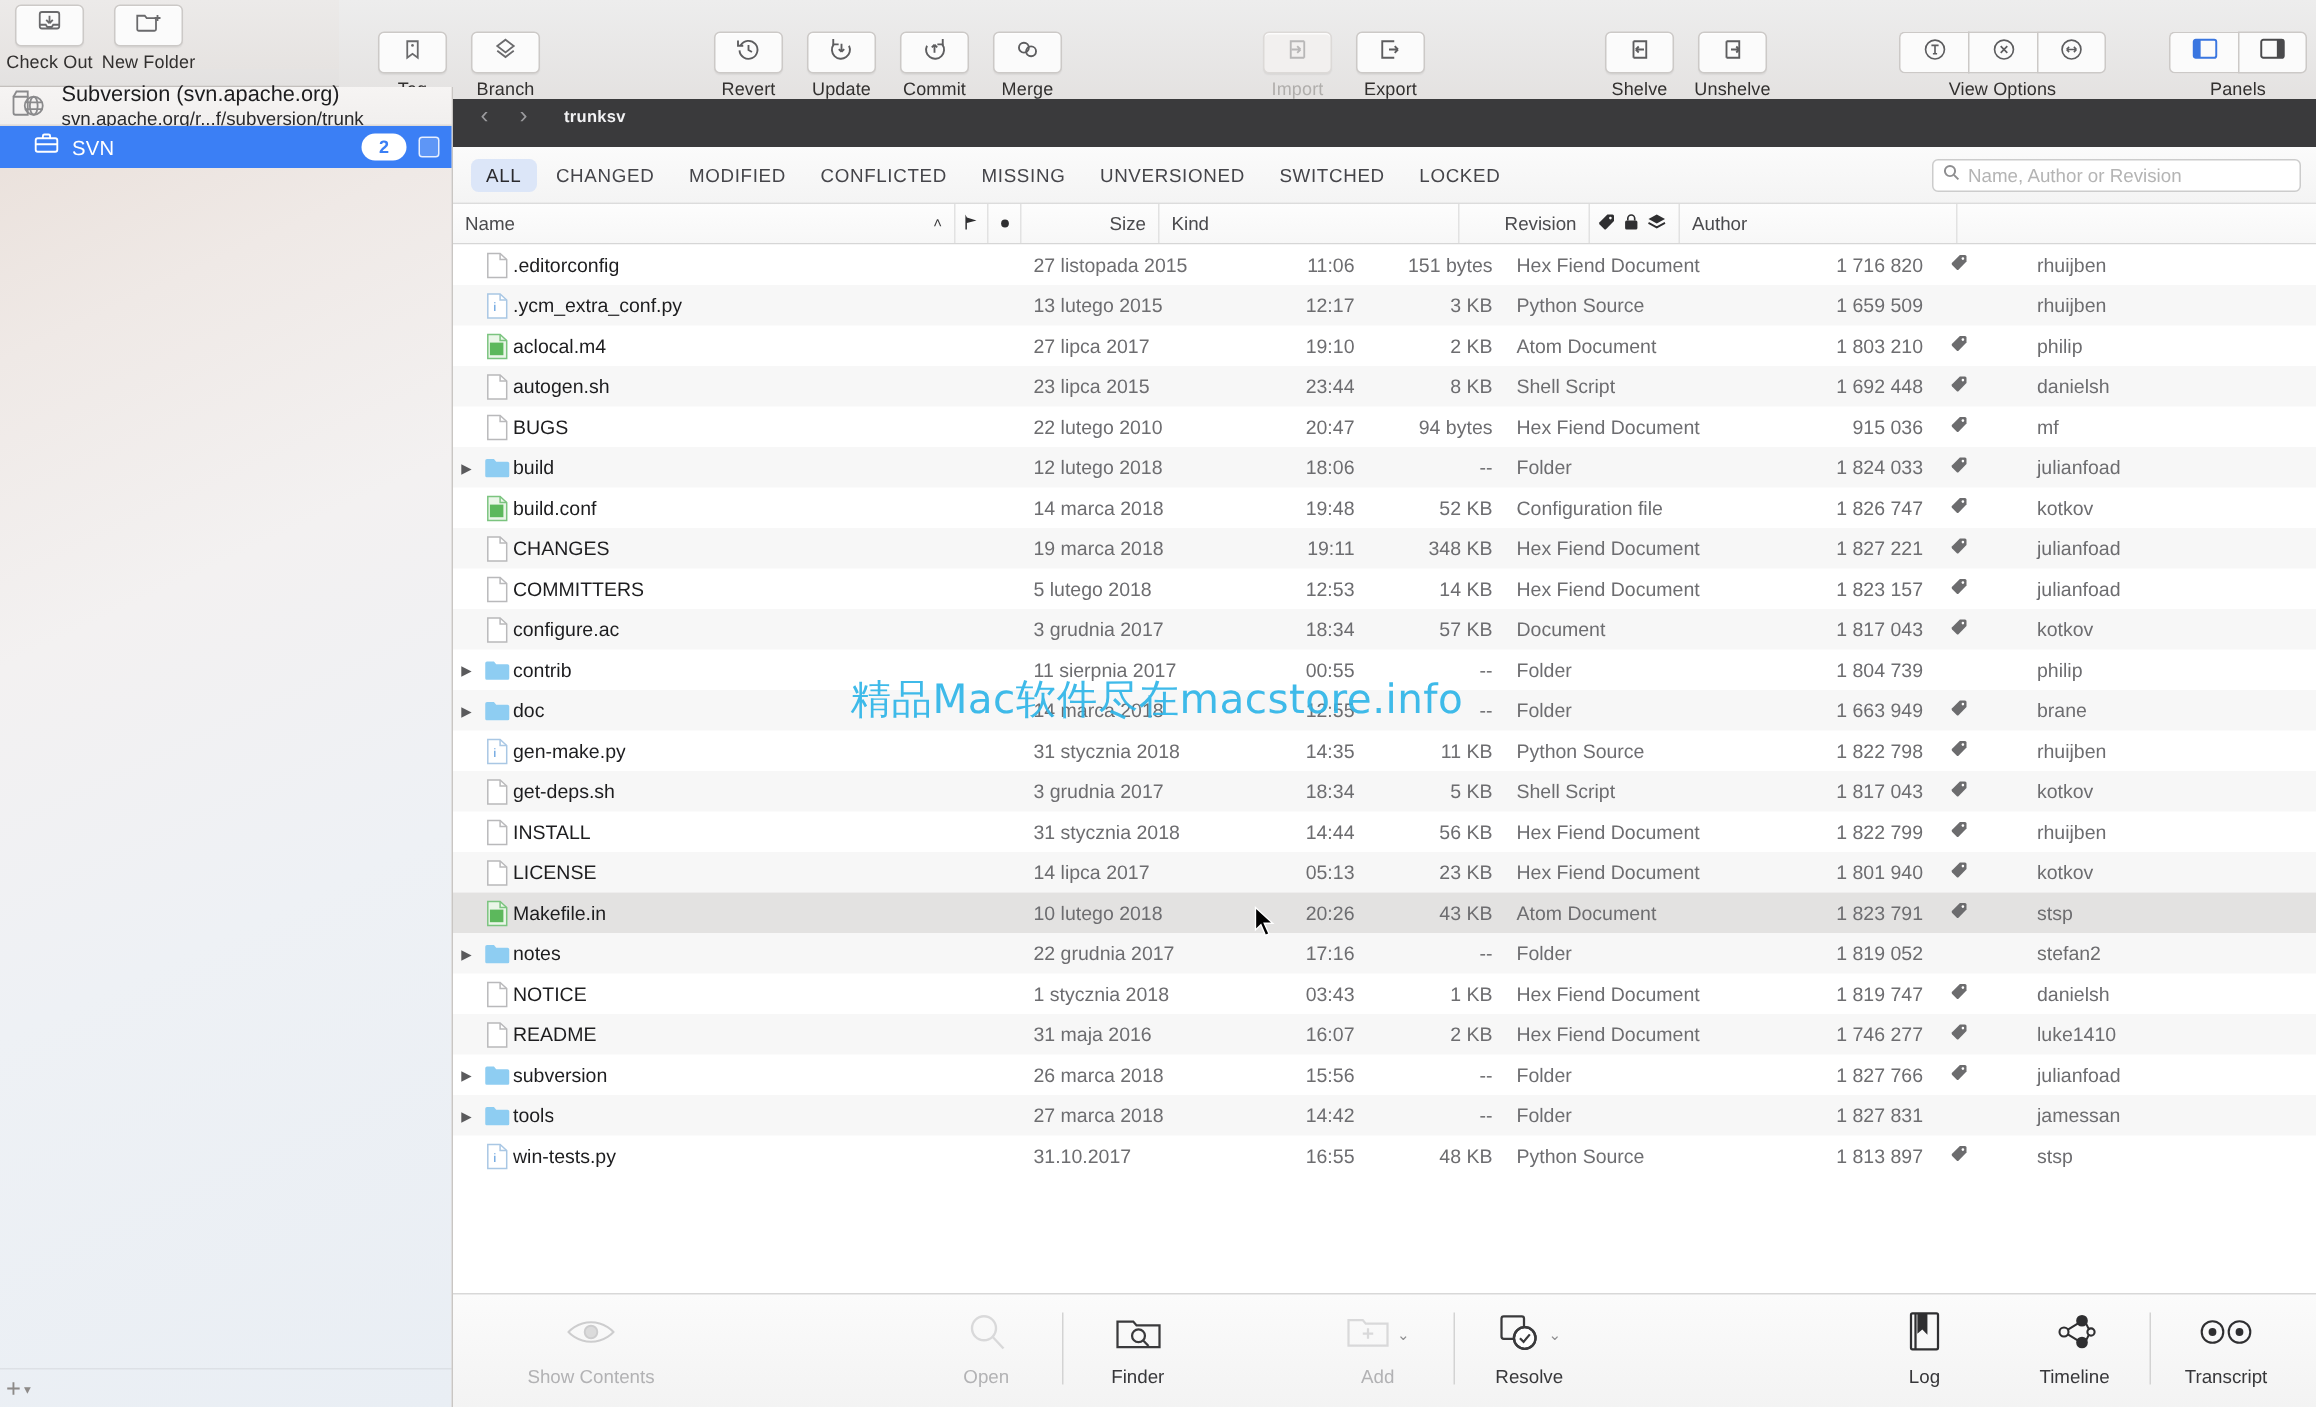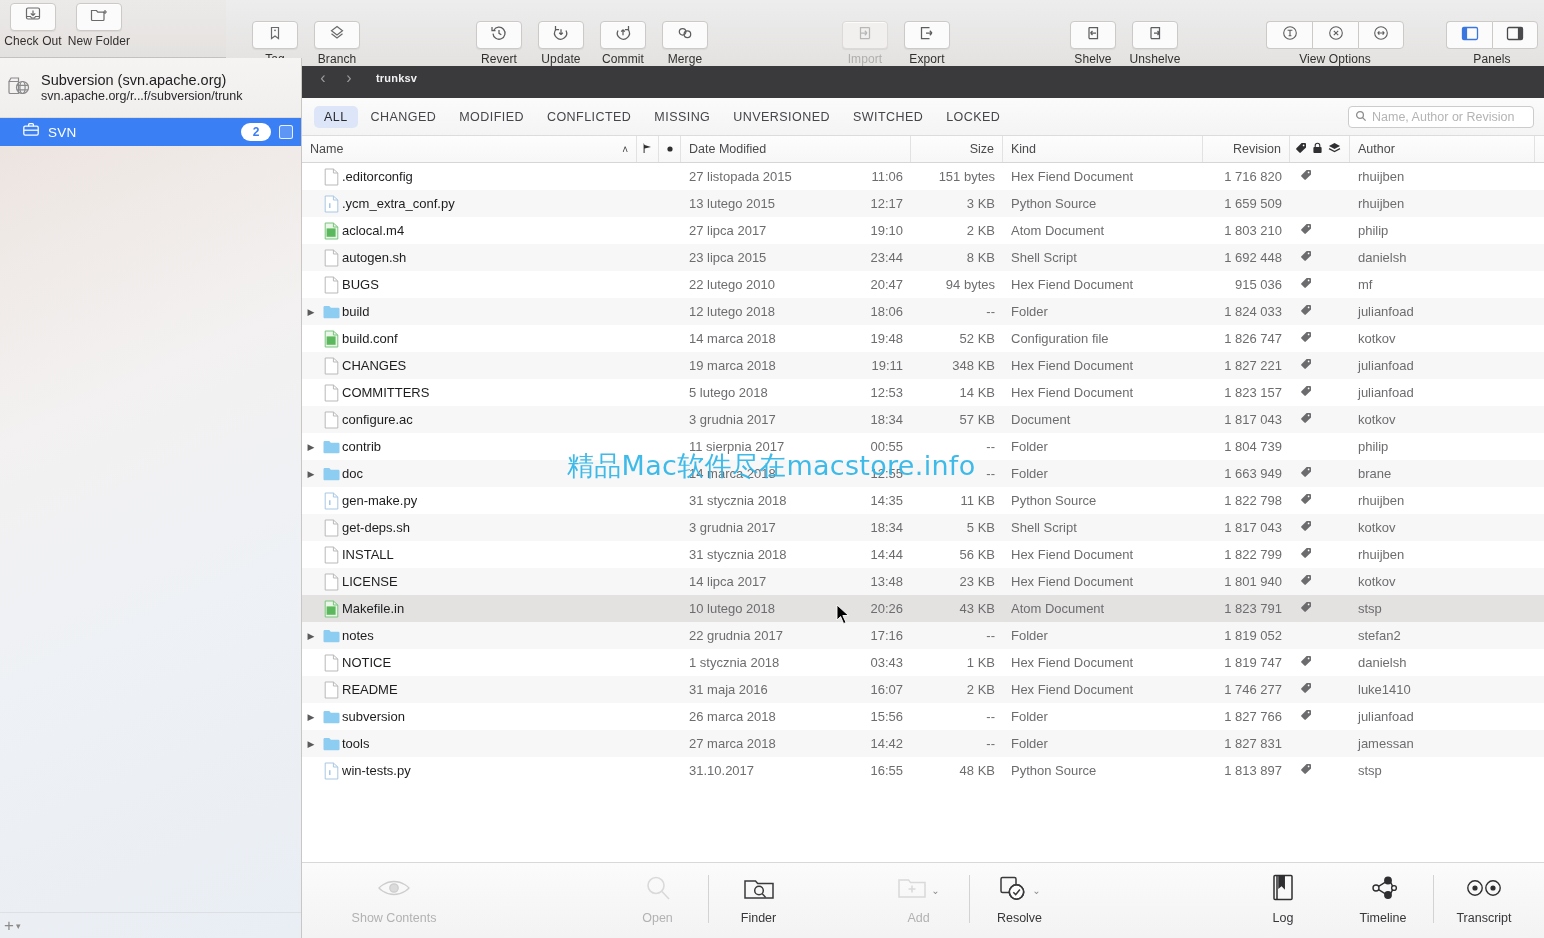--- a/index.html
+++ b/index.html
@@ -56,21 +56,21 @@
   .body { flex: 1; display: flex; min-height: 0; }
 
   
   .sidebar {
     width: 302px; flex: 0 0 302px; position: relative;
     display: flex; flex-direction: column;
     background: linear-gradient(155deg, #e9dfd9 0%, #efe9e6 18%, #f3f1f1 38%, #eef1f5 62%, #e9eef4 100%);
     border-right: 1px solid #c9c6c3;
   }
   .repo-head {
-    height: 60px; display: flex; align-items: center; gap: 9px;
+    height: 26px; display: flex; align-items: center; gap: 9px;
     padding: 1px 8px 0 6px;
     background: linear-gradient(to bottom, #f6f4f3 0%, #f1efee 100%);
     border-bottom: 1px solid #dedbd9;
   }
   .repo-text { display: flex; flex-direction: column; justify-content: center; line-height: 1.2; overflow: hidden; }
   .repo-title { font-size: 14.5px; color: #1d1d1f; white-space: nowrap; }
   .repo-sub { font-size: 12.5px; color: #2a2a2c; white-space: nowrap; }
   .sb-row {
     height: 28px; display: flex; align-items: center; gap: 8px;
     padding: 0 8px 0 22px; position: relative;
@@ -109,21 +109,21 @@
     background: linear-gradient(to bottom, #fbfbfb 0%, #f4f4f4 100%);
     border-bottom: 1px solid #dcdcdc;
     display: flex; align-items: center; padding: 0 10px 0 12px; gap: 3px;
   }
   .f-tab {
     font-size: 12.5px; color: #45454a; padding: 4px 10px; border-radius: 5px;
     letter-spacing: .45px; white-space: nowrap;
   }
   .f-tab.active { background: #dce6f8; color: #2a2a2e; }
   .search-wrap {
-    margin-left: auto; width: 186px; height: 22px; border-radius: 4px;
+    margin-left: auto; width: 246px; height: 22px; border-radius: 4px;
     background: #fff; border: 1px solid #ccc; display: flex; align-items: center;
     padding: 0 6px; gap: 5px;
   }
   .search-input {
     border: 0; outline: 0; font-size: 12.5px; color: #3a3a3a; width: 100%;
     background: transparent; font-family: "Liberation Sans", sans-serif;
   }
   .search-input::placeholder { color: #b4b4b4; }
 
   
@@ -468,21 +468,20 @@
             <svg width="11" height="12" viewBox="0 0 11 12" fill="#2f2f31">
                 <path d="M1.6 1v10h1V6.6l6.4-1.6-6.4-2z"></path>
               </svg></span>
         </div>
         <div class="th" style="width:22px;flex:0 0 22px;padding:0;justify-content:center">
           <span>
             <svg width="8" height="8" viewBox="0 0 8 8">
                 <circle cx="4" cy="4" r="2.6" fill="#2f2f31"></circle>
               </svg></span>
         </div>
-        <div class="th c-date">Date Modified</div>
         <div class="th c-size num">Size</div>
         <div class="th c-kind">Kind</div>
         <div class="th c-rev num">Revision</div>
         <div class="th c-icons" style="gap:5px;padding-left:5px">
           <span>
             <svg width="12" height="12" viewBox="0 0 12 12" fill="#2f2f31">
                 <path d="M6.6 1H10a1 1 0 011 1v3.4L5.8 10.6a1 1 0 01-1.4 0L1.4 7.6a1 1 0 010-1.4z"></path>
                 <circle cx="8.6" cy="3.4" r=".85" fill="#fff"></circle>
               </svg></span>
           <span>
@@ -919,21 +918,21 @@
                 <svg width="15" height="18" viewBox="0 0 15 18" fill="#fff" stroke="#b9b9bb" stroke-width="1">
                   <path d="M1.2 1h8.2L13.8 5v12H1.2z"></path>
                   <path d="M9.4 1v4h4.4" fill="none"></path>
                 </svg>
               </span>
               <span class="fname">LICENSE</span>
             </div>
             <div class="cell" style="width:44px;flex:0 0 44px"></div>
             <div class="cell c-date muted">
               <span class="date-d">14 lipca 2017</span>
-              <span class="date-t">13:48</span>
+              <span class="date-t">05:13</span>
             </div>
             <div class="cell c-size num muted">23 KB</div>
             <div class="cell c-kind muted">Hex Fiend Document</div>
             <div class="cell c-rev num muted">1 801 940</div>
             <div class="cell c-icons">
               <span class="tagicon"><svg width="12" height="12" viewBox="0 0 12 12" fill="#6c6c6e">
                   <path d="M6.6 1H10a1 1 0 011 1v3.4L5.8 10.6a1 1 0 01-1.4 0L1.4 7.6a1 1 0 010-1.4z"></path>
                   <circle cx="8.6" cy="3.4" r=".85" fill="#fff"></circle>
                 </svg></span>
             </div>

